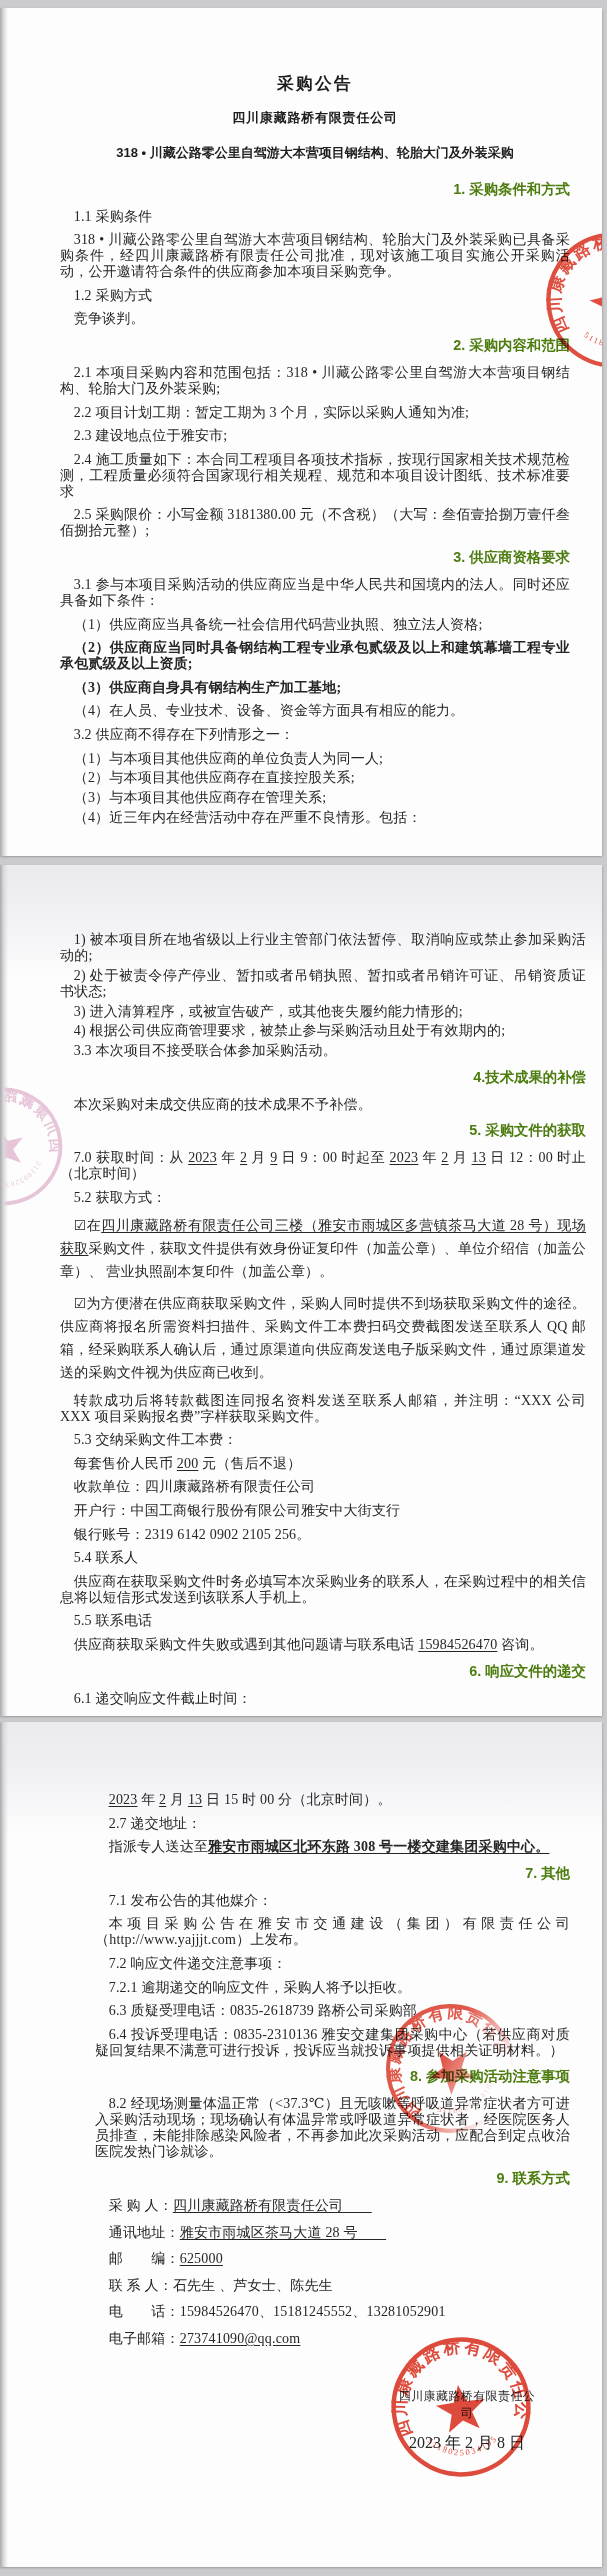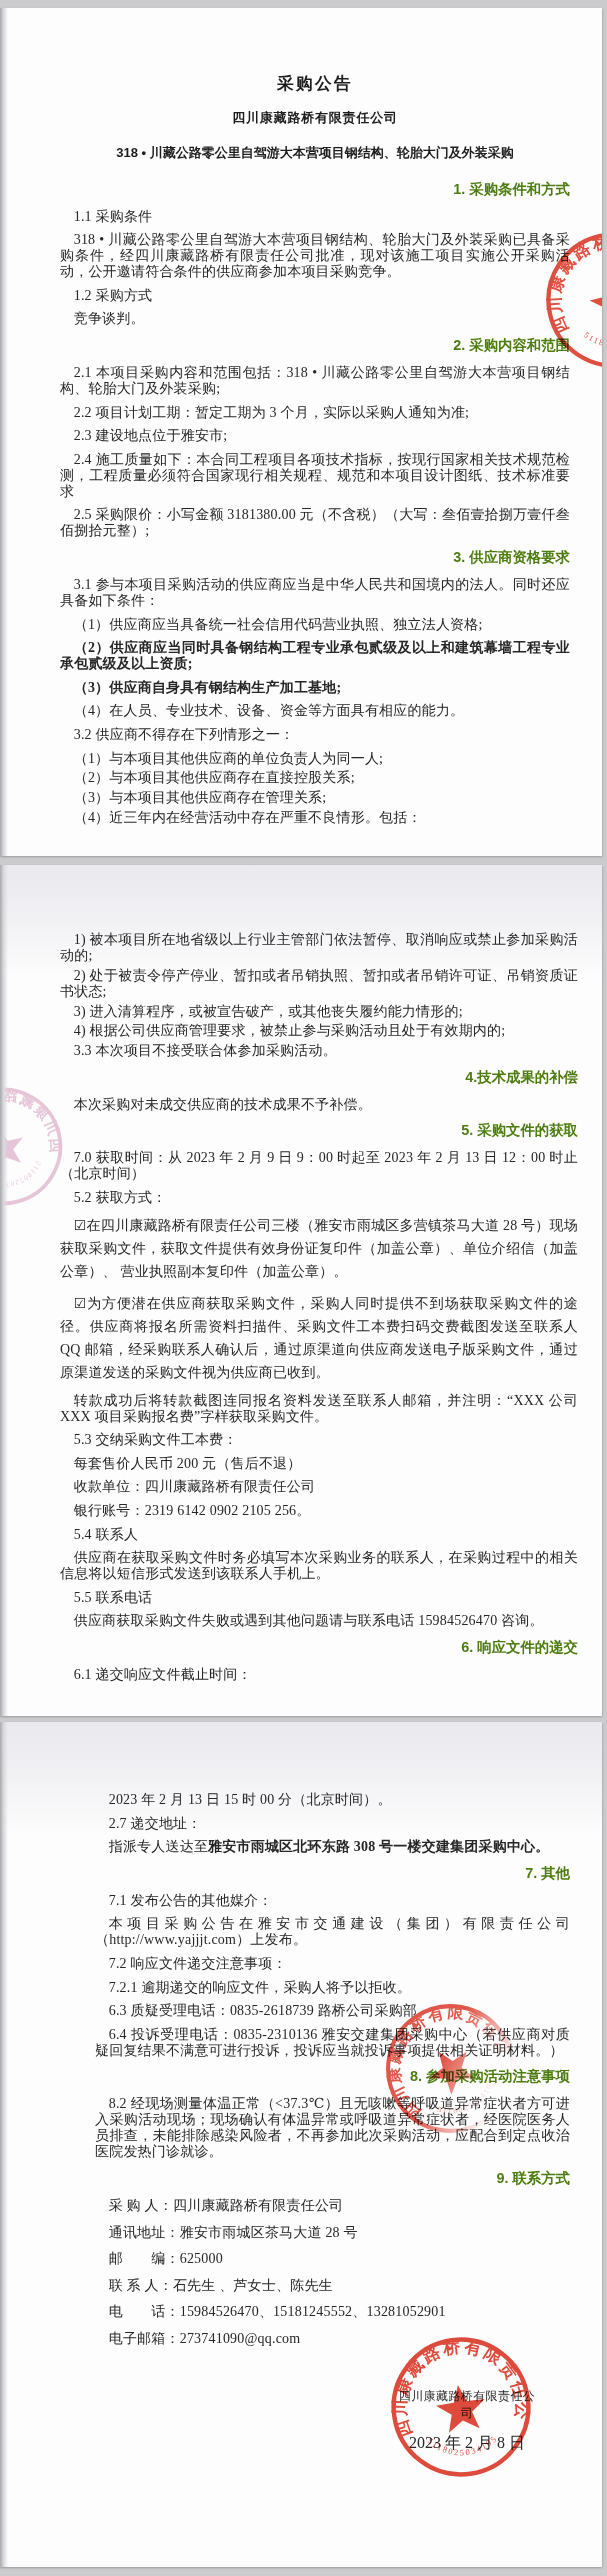--- a/index.html
+++ b/index.html
@@ -22,33 +22,33 @@
   .page.gtop::after{ 
     content:"";position:absolute;top:0;left:0;right:0;height:114px;z-index:0;
     background:linear-gradient(#e9e9ee 0,#f3f3f6 55%,rgba(255,255,255,0) 100%);
     pointer-events:none;
   }
   #page1{top:7.6px;height:848px;}
   #page2{top:865px;height:851px;}
   #page3{top:1722px;height:845px;}
   .content{position:relative;z-index:1;}
   #page1 .content{padding:64px 32px 0 60px;}
-  #page2 .content{padding:67px 24px 0 60px;}
+  #page2 .content{padding:67px 16px 0 60px;}
   #page3 .content{padding:70px 32px 0 95px;}
 
   .t1{font:bold 16.7px/23px "Liberation Sans","DejaVu Sans",sans-serif;text-align:center;letter-spacing:2.3px;margin:0 0 14.4px;color:#1d1d1d;}
   .t2{font:bold 13px/18px "Liberation Sans","DejaVu Sans",sans-serif;text-align:center;letter-spacing:0.8px;margin:0 0 16px;color:#1d1d1d;}
   .t3{font:bold 13px/19px "Liberation Sans","DejaVu Sans",sans-serif;text-align:center;margin:0 0 16.7px;color:#1d1d1d;}
   .h{font:bold 14.4px/20px "Liberation Sans","DejaVu Sans",sans-serif;margin:6.8px 0 10px;color:#4d7c0f;text-align:right;}
   .b,.bt,.bl,.f{font-size:14px;line-height:16px;text-align:justify;text-indent:13.7px;letter-spacing:0.2px;}
   .b{margin:0 0 7.6px;}
   .bt{margin:0 0 3.8px;}
   .bl{line-height:23px;margin:0 0 9px;}
   .f{margin:0 0 10.6px;text-align:left;}
-  .u{text-underline-offset:2.3px;}
+  .u{text-decoration:underline;text-underline-offset:2.3px;}
   .bd{font-weight:bold;}
   .cb{font-family:"DejaVu Sans",sans-serif;}
 
   .sig{position:absolute;left:395px;top:666px;width:144px;text-align:center;z-index:1;}
   .sig .sname{font-size:12px;line-height:16.7px;letter-spacing:0.4px;}
   .sig .sdate{font-size:16px;line-height:16.7px;margin-top:14px;}
 
   .stamp{position:absolute;mix-blend-mode:multiply;pointer-events:none;z-index:2;}
   .s1{width:144px;height:144px;left:542px;top:220px;color:#dd3b2b;opacity:.9;transform:rotate(-12deg);}
   .s2{width:125px;height:125px;left:-59px;top:219px;color:#d390b8;opacity:.5;transform:scaleX(-1) rotate(14deg);}
@@ -111,20 +111,21 @@
       <div class="b"><span>本次采购对未成交供应商的技术成果不予补偿。</span></div>
       <div class="h"><span>5. 采购文件的获取</span></div>
       <div class="b"><span>7.0 获取时间：从 </span><span class="u">2023</span><span> 年 </span><span class="u">2</span><span> 月 </span><span class="u">9</span><span> 日 9：00 时起至 </span><span class="u">2023</span><span> 年 </span><span class="u">2</span><span> 月 </span><span class="u">13</span><span> 日 12：00 时止（北京时间）</span></div>
       <div class="b"><span>5.2 获取方式：</span></div>
       <div class="bl"><span class="cb">☑</span><span>在</span><span class="u">四川康藏路桥有限责任公司三楼（雅安市雨城区多营镇茶马大道 28 号）现场获取</span><span>采购文件，获取文件提供有效身份证复印件（加盖公章）、单位介绍信（加盖公章）、 营业执照副本复印件（加盖公章）。</span></div>
       <div class="bl"><span class="cb">☑</span><span>为方便潜在供应商获取采购文件，采购人同时提供不到场获取采购文件的途径。供应商将报名所需资料扫描件、采购文件工本费扫码交费截图发送至联系人 QQ 邮箱，经采购联系人确认后，通过原渠道向供应商发送电子版采购文件，通过原渠道发送的采购文件视为供应商已收到。</span></div>
       <div class="b"><span>转款成功后将转款截图连同报名资料发送至联系人邮箱，并注明：“XXX 公司 XXX 项目采购报名费”字样获取采购文件。</span></div>
       <div class="b"><span>5.3 交纳采购文件工本费：</span></div>
       <div class="b"><span>每套售价人民币 </span><span class="u">200</span><span> 元（售后不退）</span></div>
       <div class="b"><span>收款单位：四川康藏路桥有限责任公司</span></div>
+      <div class="b"><span>开户行：中国工商银行股份有限公司雅安中大街支行</span></div>
       <div class="b"><span>银行账号：2319 6142 0902 2105 256。</span></div>
       <div class="b"><span>5.4 联系人</span></div>
       <div class="b"><span>供应商在获取采购文件时务必填写本次采购业务的联系人，在采购过程中的相关信息将以短信形式发送到该联系人手机上。</span></div>
       <div class="b"><span>5.5 联系电话</span></div>
       <div class="b"><span>供应商获取采购文件失败或遇到其他问题请与联系电话 </span><span class="u">15984526470</span><span> 咨询。</span></div>
       <div class="h"><span>6. 响应文件的递交</span></div>
       <div class="b"><span>6.1 递交响应文件截止时间：</span></div>
     </div>
   <svg class="stamp s2" viewBox="0 0 200 200">
     <defs>

